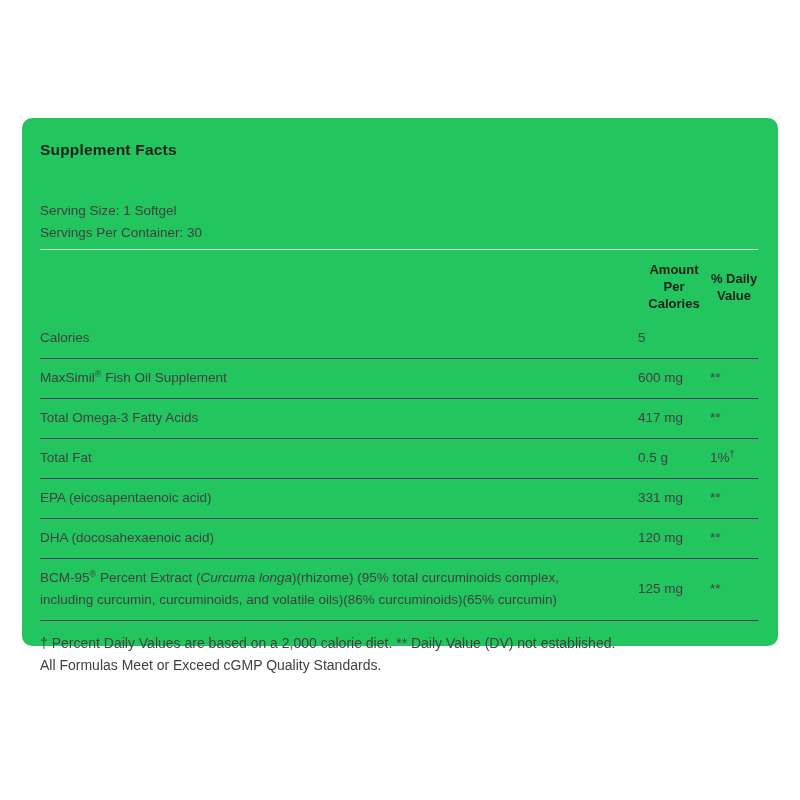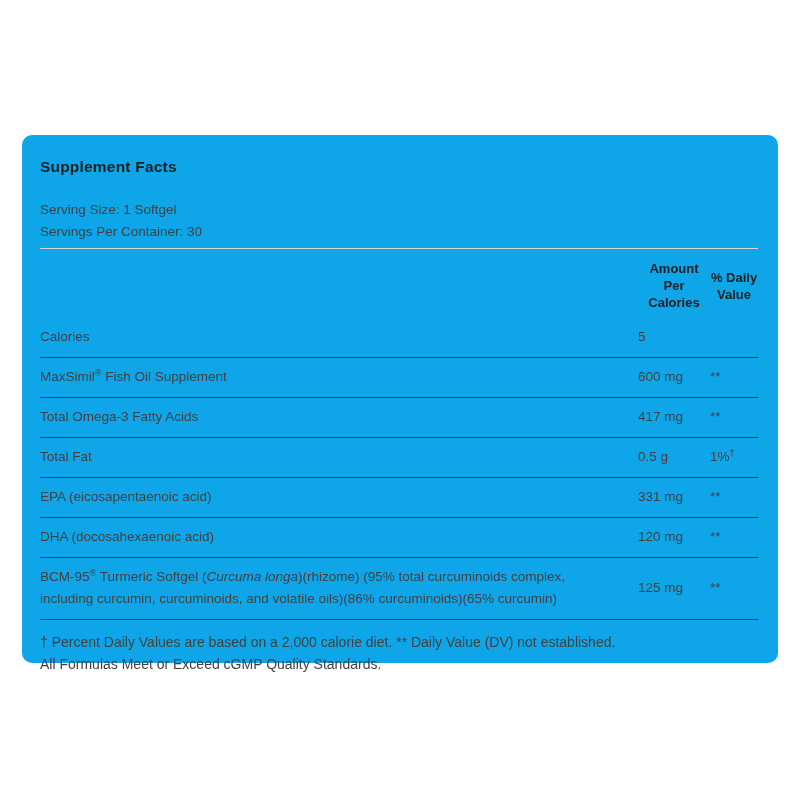--- a/index.html
+++ b/index.html
@@ -14,38 +14,38 @@
   .page {
     position: relative;
     width: 800px;
     height: 800px;
     background: #ffffff;
     overflow: hidden;
   }
   .card {
     position: absolute;
     left: 22px;
-    top: 135px;
+    top: 118px;
     width: 756px;
     height: 528px;
     box-sizing: border-box;
-    background: #0ea5e9;
+    background: #22c55e;
     border-radius: 10px;
     padding: 23px 20px 0 18px;
     color: #414141;
   }
   .title {
     font-size: 15.5px;
     font-weight: 700;
     color: #1f1f1f;
     letter-spacing: 0.2px;
     line-height: 18px;
   }
   .serving-info {
-    margin-top: 23px;
+    margin-top: 41px;
     font-size: 13.5px;
     line-height: 22px;
     color: #414141;
   }
   .top-divider {
     margin-top: 5px;
     border-bottom: 1px solid #d9dadc;
   }
   .thead {
     display: grid;
@@ -142,21 +142,21 @@
           <div class="cell-label"><span>EPA (eicosapentaenoic acid)</span></div>
           <div class="cell-amount">331 mg</div>
           <div class="cell-dv"><span>**</span></div>
         </div>
         <div class="trow">
           <div class="cell-label"><span>DHA (docosahexaenoic acid)</span></div>
           <div class="cell-amount">120 mg</div>
           <div class="cell-dv"><span>**</span></div>
         </div>
         <div class="trow">
-          <div class="cell-label"><span>BCM-95</span><sup>®</sup><span> Turmeric Softgel (</span><span class="it">Curcuma longa</span><span>)(rhizome) (95% total curcuminoids complex, including curcumin, curcuminoids, and volatile oils)(86% curcuminoids)(65% curcumin)</span></div>
+          <div class="cell-label"><span>BCM-95</span><sup>®</sup><span> Percent Extract (</span><span class="it">Curcuma longa</span><span>)(rhizome) (95% total curcuminoids complex, including curcumin, curcuminoids, and volatile oils)(86% curcuminoids)(65% curcumin)</span></div>
           <div class="cell-amount">125 mg</div>
           <div class="cell-dv"><span>**</span></div>
         </div>
       </div>
 
     <div class="footnotes">
       <div>† Percent Daily Values are based on a 2,000 calorie diet. ** Daily Value (DV) not established.</div>
       <div>All Formulas Meet or Exceed cGMP Quality Standards.</div>
     </div>
 

